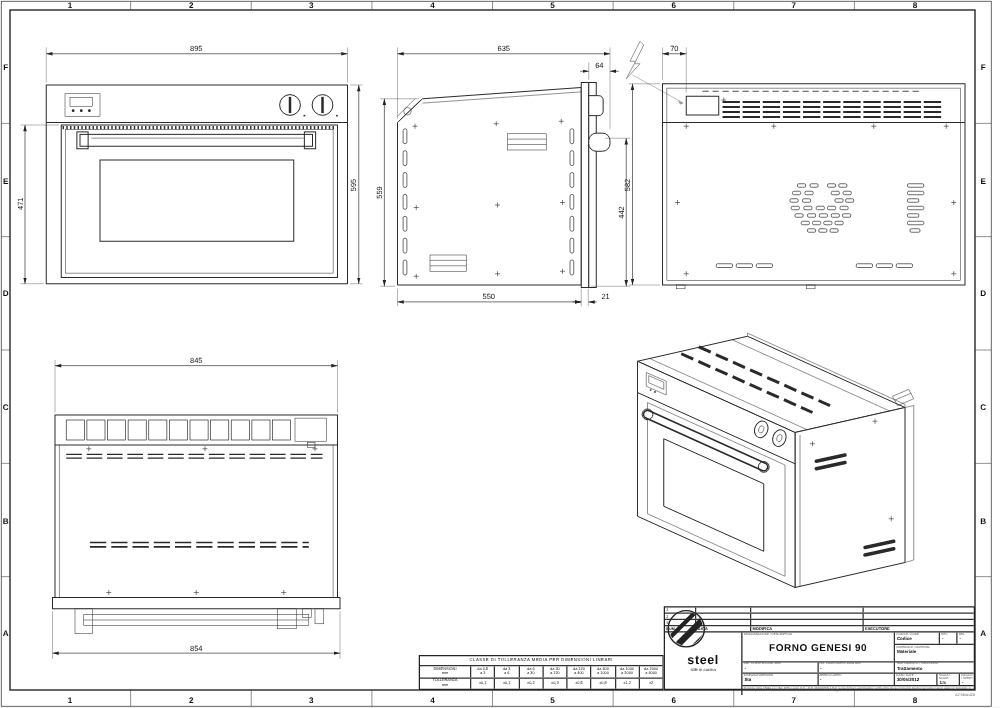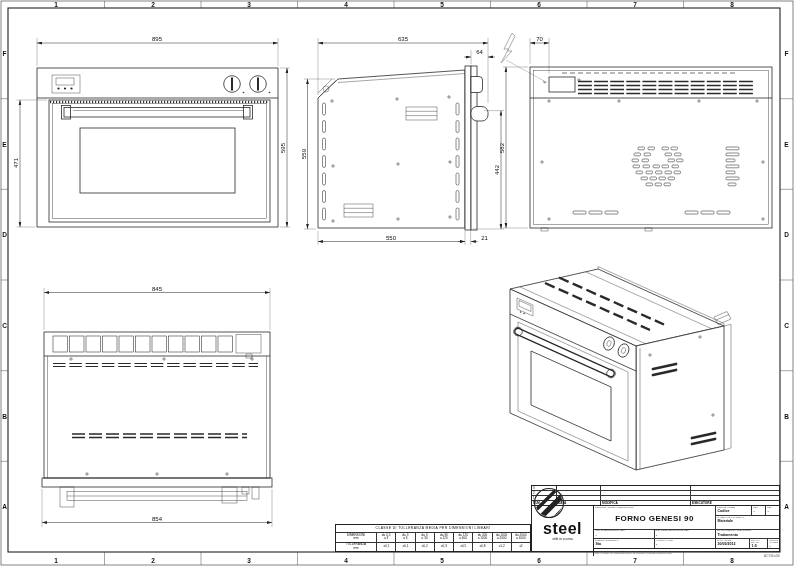--- a/index.html
+++ b/index.html
@@ -34,21 +34,21 @@
   .revrow{display:flex;height:4px;border-bottom:0.5px solid #333;}
   .revhdr{display:flex;height:7px;border-bottom:0.8px solid #222;font-weight:bold;
     font-size:3.2px;align-items:center;}
   .rc1{width:25px;border-right:0.5px solid #333;padding-left:1px;box-sizing:border-box;font-size:3px;}
   .rc2{width:44px;border-right:0.5px solid #333;padding-left:1px;box-sizing:border-box;}
   .rc3{width:90px;border-right:0.5px solid #333;padding-left:1px;box-sizing:border-box;}
   .rc4{flex:1;padding-left:1px;}
   #tbmain{display:flex;flex:1;}
   #logocell{width:61px;border-right:0.8px solid #222;display:flex;flex-direction:column;
     align-items:center;justify-content:center;}
-  #logocell .brand{font-weight:bold;font-size:16px;letter-spacing:0.5px;line-height:1;}
+  #logocell .brand{font-weight:bold;font-size:10px;letter-spacing:0.5px;line-height:1;}
   #logocell .tag{font-size:3.4px;margin-top:0.5px;}
   #tbrest{flex:1;display:flex;flex-direction:column;}
   #tbtop{display:flex;height:42px;}
   #tbmid{width:122px;border-right:0.5px solid #333;display:flex;flex-direction:column;box-sizing:border-box;}
   .lbl{font-size:2.4px;color:#555;padding:0.5px 0 0 1px;line-height:1;}
   .val{font-weight:bold;font-size:3.6px;padding-left:1.5px;line-height:1.2;}
   #titlecell{height:24px;border-bottom:0.5px solid #333;display:flex;flex-direction:column;}
   #bigtitle{flex:1;display:flex;align-items:center;justify-content:center;font-weight:bold;
     font-size:8px;letter-spacing:0.4px;}
   .midrow{display:flex;height:9px;border-bottom:0.5px solid #333;}

